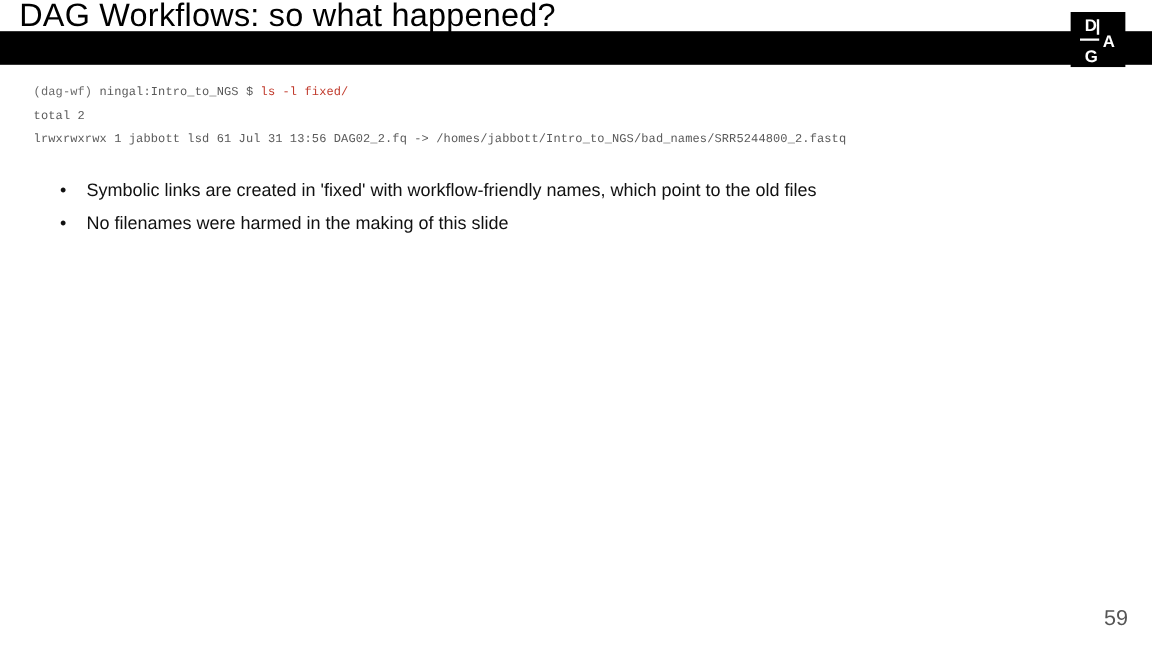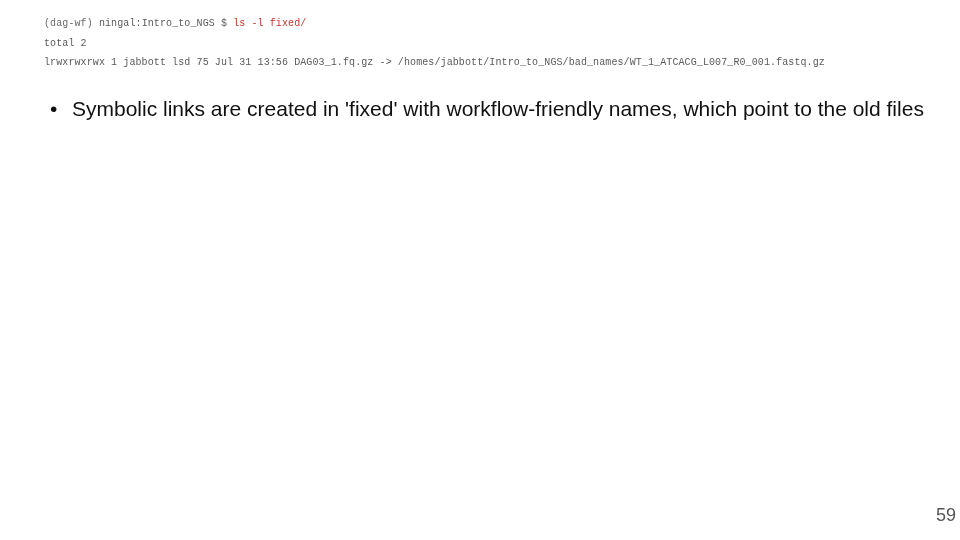--- a/index.html
+++ b/index.html
@@ -3,41 +3,55 @@
 <meta charset="utf-8">
 <style>
   * { margin: 0; padding: 0; box-sizing: border-box; }
   html, body { width: 960px; height: 540px; font-family: "Segoe UI", Arial, sans-serif; background: #fff; overflow: hidden; }
   .slide { position: relative; width: 960px; height: 540px; }
   .titlebar { position: relative; width: 100%; height: 54px; background: #fff; border-bottom: 28px solid #000; display: flex; align-items: center; }
   .titlebar h1 { font-size: 27px; font-weight: 400; color: #000; padding-left: 16px; letter-spacing: 0.2px; }
   .logo { position: absolute; right: 22px; top: 10px; width: 46px; height: 46px; }
   .logo svg { width: 46px; height: 46px; }
 
-  .term { padding: 14px 28px 6px 44px; font-family: "Consolas","Menlo","Courier New",monospace; font-size: 10px; line-height: 1.95; color: #5a5a5a; letter-spacing: 0.1px; }
+  .term { padding: 14px 28px 6px 28px; font-family: "Consolas","Menlo","Courier New",monospace; font-size: 10px; line-height: 1.95; color: #5a5a5a; letter-spacing: 0.1px; }
   .term .prompt-env { color: #6a6a6a; }
   .term .cmd { color: #c0392b; }
   .term .row { white-space: pre; }
 
-  .bullets { padding: 16px 30px 0 50px; font-size: 21px; color: #111; line-height: 1.35; }
+  .bullets { padding: 16px 30px 0 50px; font-size: 15px; color: #111; line-height: 1.35; }
   .bullets li { margin-bottom: 8px; list-style: none; position: relative; padding-left: 22px; }
   .bullets li::before { content: "•"; position: absolute; left: 0; top: 0; }
 
-  .pagenum { position: absolute; right: 4px; bottom: 14px; font-size: 18px; color: #555; }
+  .pagenum { position: absolute; right: 20px; bottom: 14px; font-size: 18px; color: #555; }
 </style>
 </head>
 <body>
 
 <div class="slide">
 
+  <div class="titlebar">
+    <h1>DAG Workflows: so what happened?</h1>
+    <div class="logo">
+      <svg viewBox="0 0 46 46">
+        <rect x="0" y="0" width="46" height="46" fill="#000"></rect>
+        <text x="12" y="16" fill="#fff" font-family="Arial" font-size="14" font-weight="600">D</text>
+        <line x1="23" y1="6" x2="23" y2="19" stroke="#fff" stroke-width="2"></line>
+        <text x="27" y="29" fill="#fff" font-family="Arial" font-size="14" font-weight="600">A</text>
+        <line x1="8" y1="23" x2="24" y2="23" stroke="#fff" stroke-width="2"></line>
+        <text x="12" y="42" fill="#fff" font-family="Arial" font-size="14" font-weight="600">G</text>
+      </svg>
+    </div>
+  </div>
 
   <div class="term">
     <div class="row"><span class="prompt-env">(dag-wf) </span><span>ningal:Intro_to_NGS $ </span><span class="cmd">ls -l fixed/</span></div>
     <div class="row">total 2</div>
-    <div class="row">lrwxrwxrwx 1 jabbott lsd 75 Jul 31 13:56 DAG03_1.fq.gz -&gt; /homes/jabbott/Intro_to_NGS/bad_names/WT_1_ATCACG_L007_R0_001.fastq.gz</div>
+    <div class="row">lrwxrwxrwx 1 jabbott lsd 61 Jul 31 13:56 DAG02_2.fq -&gt; /homes/jabbott/Intro_to_NGS/bad_names/SRR5244800_2.fastq</div>
   </div>
 
   <ul class="bullets">
     <li>Symbolic links are created in 'fixed' with workflow-friendly names, which point to the old files</li>
+    <li>No filenames were harmed in the making of this slide</li>
   </ul>
 
   <div class="pagenum">59</div>
 </div>
 
 </body></html>

